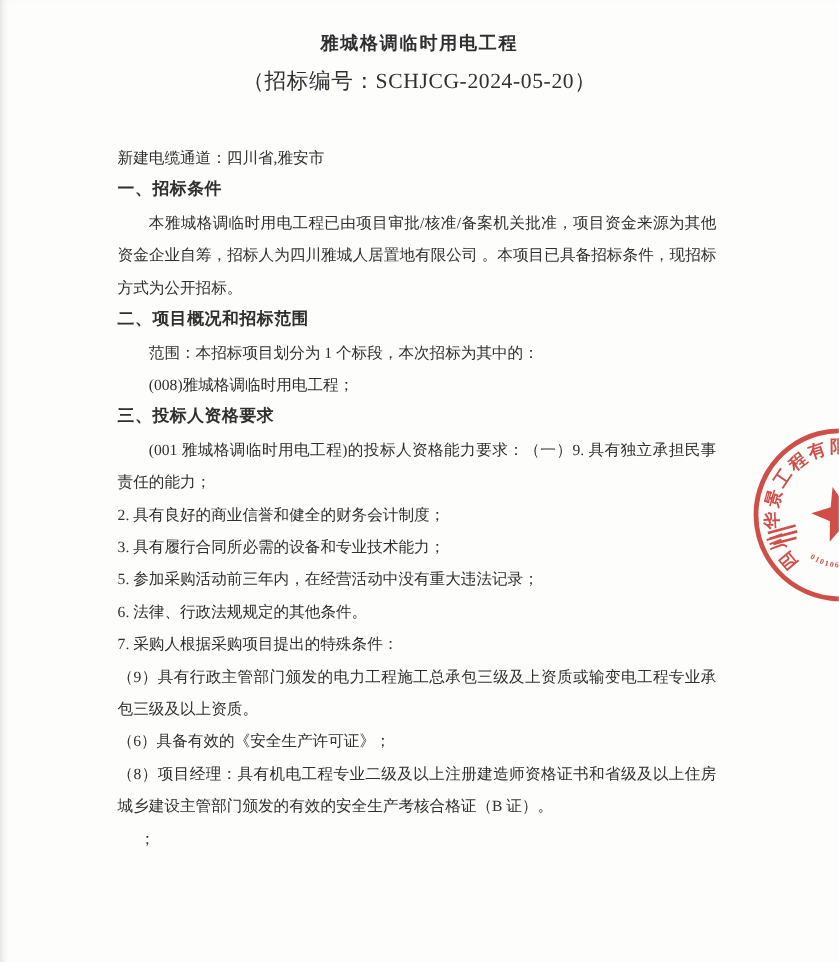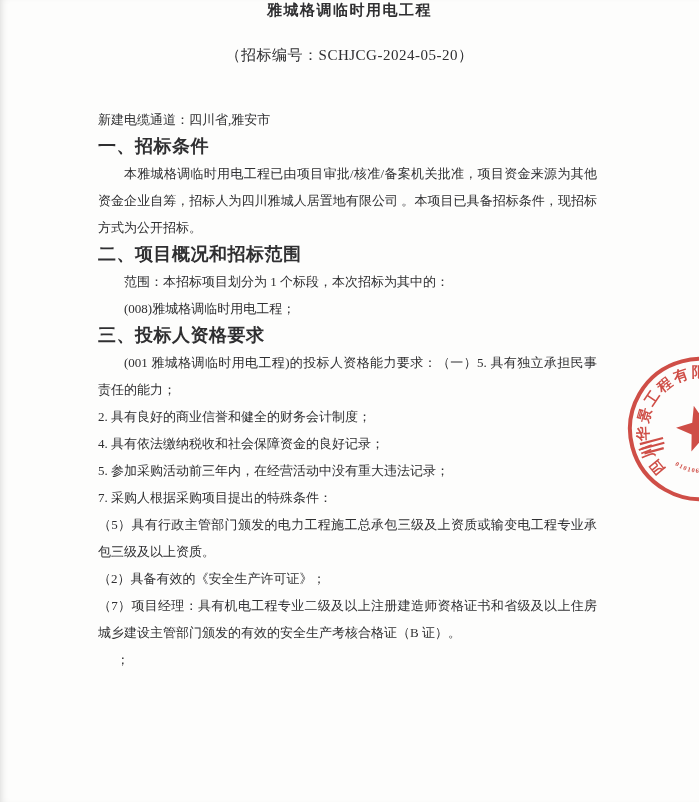--- a/index.html
+++ b/index.html
@@ -15,50 +15,51 @@
     font-family: "Liberation Serif", "DejaVu Serif", serif;
     color: #2f2f31;
     box-shadow: inset 6px 0 8px -6px rgba(0,0,0,.18);
   }
   .page {
     position: relative;
     width: 699px;
     height: 802px;
   }
   .doc-header {
+    padding-top: 27px;
     text-align: center;
   }
   .doc-title {
     font-size: 15px;
     font-weight: 600;
     letter-spacing: 1.5px;
     line-height: 20px;
   }
   .tender-no {
-    font-size: 15px;
+    font-size: 18px;
     letter-spacing: .5px;
     line-height: 20px;
-    margin-top: 25px;
+    margin-top: 10px;
   }
   .doc-body {
     width: 499px;
     margin-left: 98px;
     margin-top: 41px;
     font-size: 13px;
   }
   .line, .para {
     line-height: 27px;
     text-align: justify;
     text-justify: inter-character;
   }
   .para.indent { text-indent: 2em; }
   .para.indent-sm { text-indent: 1.4em; }
   .heading {
     font-weight: bold;
-    font-size: 18px;
+    font-size: 14px;
     line-height: 27px;
     letter-spacing: .5px;
   }
   .stamp {
     position: absolute;
     left: 620px;
     top: 349px;
     width: 160px;
     height: 160px;
     pointer-events: none;
@@ -81,28 +82,29 @@
 
   <div class="doc-body">
     <div class="line">新建电缆通道：四川省,雅安市</div>
     <div id="sections">
         <div class="heading">一、招标条件</div>
         <div class="para indent">本雅城格调临时用电工程已由项目审批/核准/备案机关批准，项目资金来源为其他资金企业自筹，招标人为四川雅城人居置地有限公司 。本项目已具备招标条件，现招标方式为公开招标。</div>
         <div class="heading">二、项目概况和招标范围</div>
         <div class="para indent">范围：本招标项目划分为 1 个标段，本次招标为其中的：</div>
         <div class="para indent">(008)雅城格调临时用电工程；</div>
         <div class="heading">三、投标人资格要求</div>
-        <div class="para indent">(001 雅城格调临时用电工程)的投标人资格能力要求：（一）5. 具有独立承担民事责任的能力；</div>
+        <div class="para indent">(001 雅城格调临时用电工程)的投标人资格能力要求：（一）9. 具有独立承担民事责任的能力；</div>
         <div class="para">2. 具有良好的商业信誉和健全的财务会计制度；</div>
-        <div class="para">4. 具有依法缴纳税收和社会保障资金的良好记录；</div>
+        <div class="para">3. 具有履行合同所必需的设备和专业技术能力；</div>
         <div class="para">5. 参加采购活动前三年内，在经营活动中没有重大违法记录；</div>
+        <div class="para">6. 法律、行政法规规定的其他条件。</div>
         <div class="para">7. 采购人根据采购项目提出的特殊条件：</div>
-        <div class="para">（5）具有行政主管部门颁发的电力工程施工总承包三级及上资质或输变电工程专业承包三级及以上资质。</div>
-        <div class="para">（2）具备有效的《安全生产许可证》；</div>
-        <div class="para">（7）项目经理：具有机电工程专业二级及以上注册建造师资格证书和省级及以上住房城乡建设主管部门颁发的有效的安全生产考核合格证（B 证）。</div>
+        <div class="para">（9）具有行政主管部门颁发的电力工程施工总承包三级及上资质或输变电工程专业承包三级及以上资质。</div>
+        <div class="para">（6）具备有效的《安全生产许可证》；</div>
+        <div class="para">（8）项目经理：具有机电工程专业二级及以上注册建造师资格证书和省级及以上住房城乡建设主管部门颁发的有效的安全生产考核合格证（B 证）。</div>
         <div class="para indent-sm">；</div>
       </div>
   </div>
 
   <svg class="stamp" viewBox="0 0 160 160" xmlns="http://www.w3.org/2000/svg">
     <defs>
       <path id="arcTop" d="M36.6,110.4 A53,53 0 0 1 123.4,49.6" fill="none"></path>
       <path id="arcBottom" d="M44,105.2 A44,44 0 0 0 116,105.2" fill="none"></path>
     </defs>
     <g transform="rotate(-15 80 80)">

